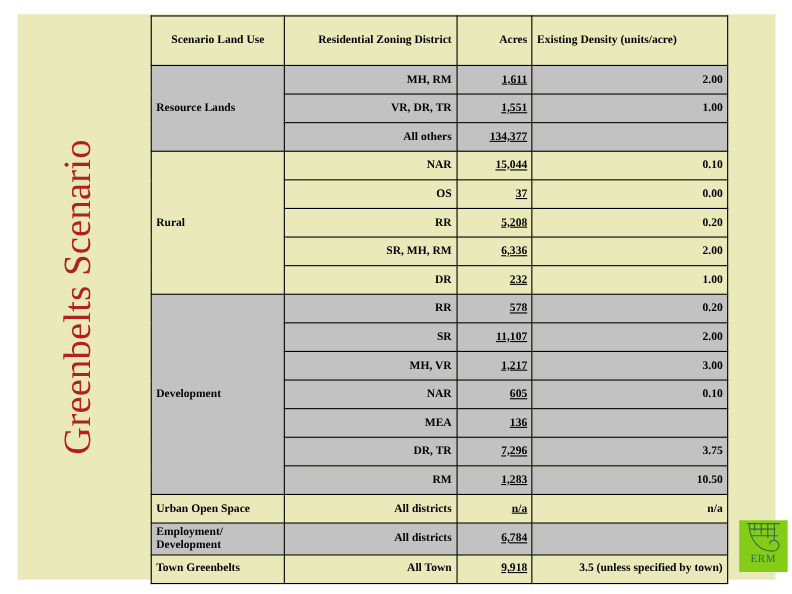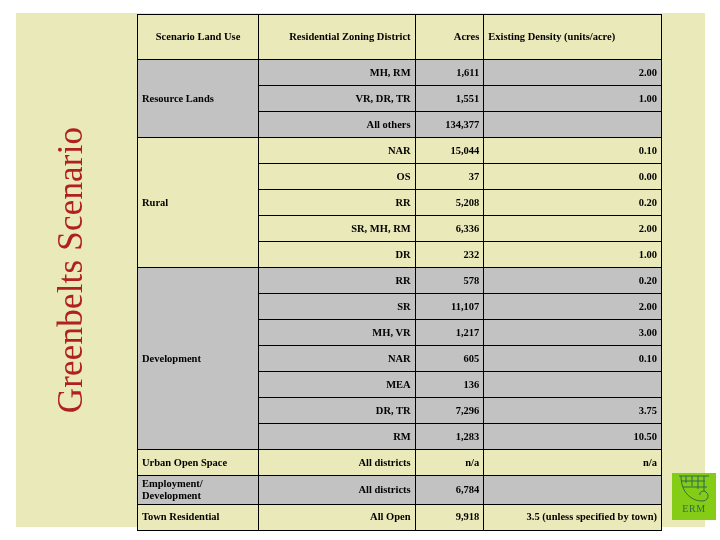--- a/index.html
+++ b/index.html
@@ -67,21 +67,21 @@
   }
   #tbl td, #tbl th {
     border: 1px solid #000000;
     padding: 2px 4px;
     vertical-align: middle;
     font-weight: bold;
     line-height: 1.12;
   }
   .c-use    { width: 120px; }
   .c-dist   { width: 155px; }
-  .c-acres  { width: 68px;  text-align: right; }
+  .c-acres  { width: 68px;  text-align: right; text-decoration: underline; }
   .c-dens   { width: 176px; text-align: right; }
 
   thead th {
     background: #e9e9ba;
     height: 40px;
     font-weight: bold;
   }
   th.h-use  { vertical-align: bottom; }
   th.h-dist { text-align: right;   vertical-align: top; padding-top: 4px; }
   th.h-acres{ text-align: right;  vertical-align: bottom; }
@@ -235,22 +235,22 @@
           <td class="c-acres">n/a</td>
           <td class="c-dens">n/a</td>
         </tr>
         <tr class="band-gray grp-top">
           <td class="groupcell" rowspan="1">Employment/ Development</td>
           <td class="distcell">All districts</td>
           <td class="c-acres">6,784</td>
           <td class="c-dens"></td>
         </tr>
         <tr class="band-cream grp-top">
-          <td class="groupcell" rowspan="1">Town Residential</td>
-          <td class="distcell">All Open</td>
+          <td class="groupcell" rowspan="1">Town Greenbelts</td>
+          <td class="distcell">All Town</td>
           <td class="c-acres">9,918</td>
           <td class="c-dens">3.5 (unless specified by town)</td>
         </tr>
       </tbody>
   </table>
 
   <div id="logo">
     <svg width="44" height="32" viewBox="0 0 44 32" aria-hidden="true">
       <g stroke="#2f6b4f" stroke-width="1" fill="none">
         <path d="M7 3 L37 3"></path>

